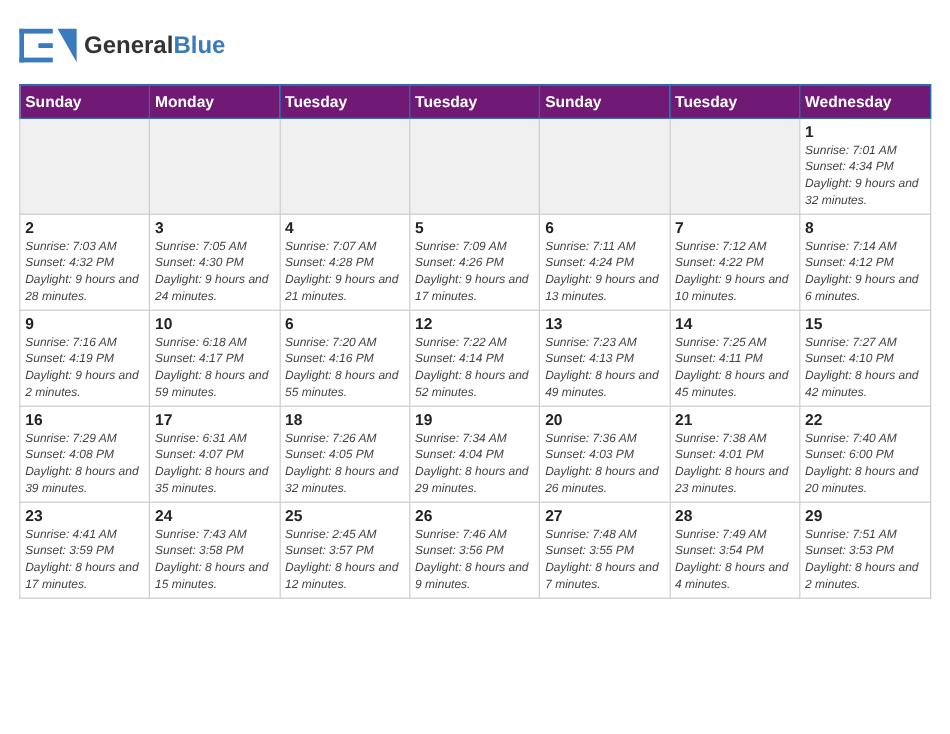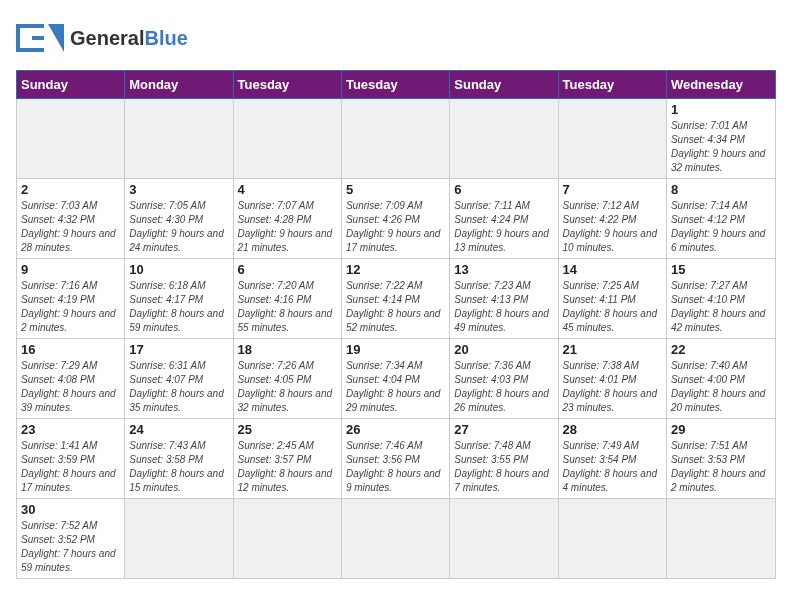--- a/index.html
+++ b/index.html
@@ -247,28 +247,28 @@
         </td>
         <td>
           <span class="day-number">21</span>
           <div class="day-info">Sunrise: 7:38 AM
 Sunset: 4:01 PM
 Daylight: 8 hours and 23 minutes.</div>
         </td>
         <td>
           <span class="day-number">22</span>
           <div class="day-info">Sunrise: 7:40 AM
-Sunset: 4:00 PM
+Sunset: 6:00 PM
 Daylight: 8 hours and 20 minutes.</div>
         </td>
       </tr>
       <tr>
         <td>
           <span class="day-number">23</span>
-          <div class="day-info">Sunrise: 1:41 AM
+          <div class="day-info">Sunrise: 4:41 AM
 Sunset: 3:59 PM
 Daylight: 8 hours and 17 minutes.</div>
         </td>
         <td>
           <span class="day-number">24</span>
           <div class="day-info">Sunrise: 7:43 AM
 Sunset: 3:58 PM
 Daylight: 8 hours and 15 minutes.</div>
         </td>
         <td>
@@ -295,28 +295,14 @@
 Sunset: 3:54 PM
 Daylight: 8 hours and 4 minutes.</div>
         </td>
         <td>
           <span class="day-number">29</span>
           <div class="day-info">Sunrise: 7:51 AM
 Sunset: 3:53 PM
 Daylight: 8 hours and 2 minutes.</div>
         </td>
       </tr>
-      <tr>
-        <td>
-          <span class="day-number">30</span>
-          <div class="day-info">Sunrise: 7:52 AM
-Sunset: 3:52 PM
-Daylight: 7 hours and 59 minutes.</div>
-        </td>
-        <td class="empty"></td>
-        <td class="empty"></td>
-        <td class="empty"></td>
-        <td class="empty"></td>
-        <td class="empty"></td>
-        <td class="empty"></td>
-      </tr>
     </tbody>
 </table>
 
 </body></html>

